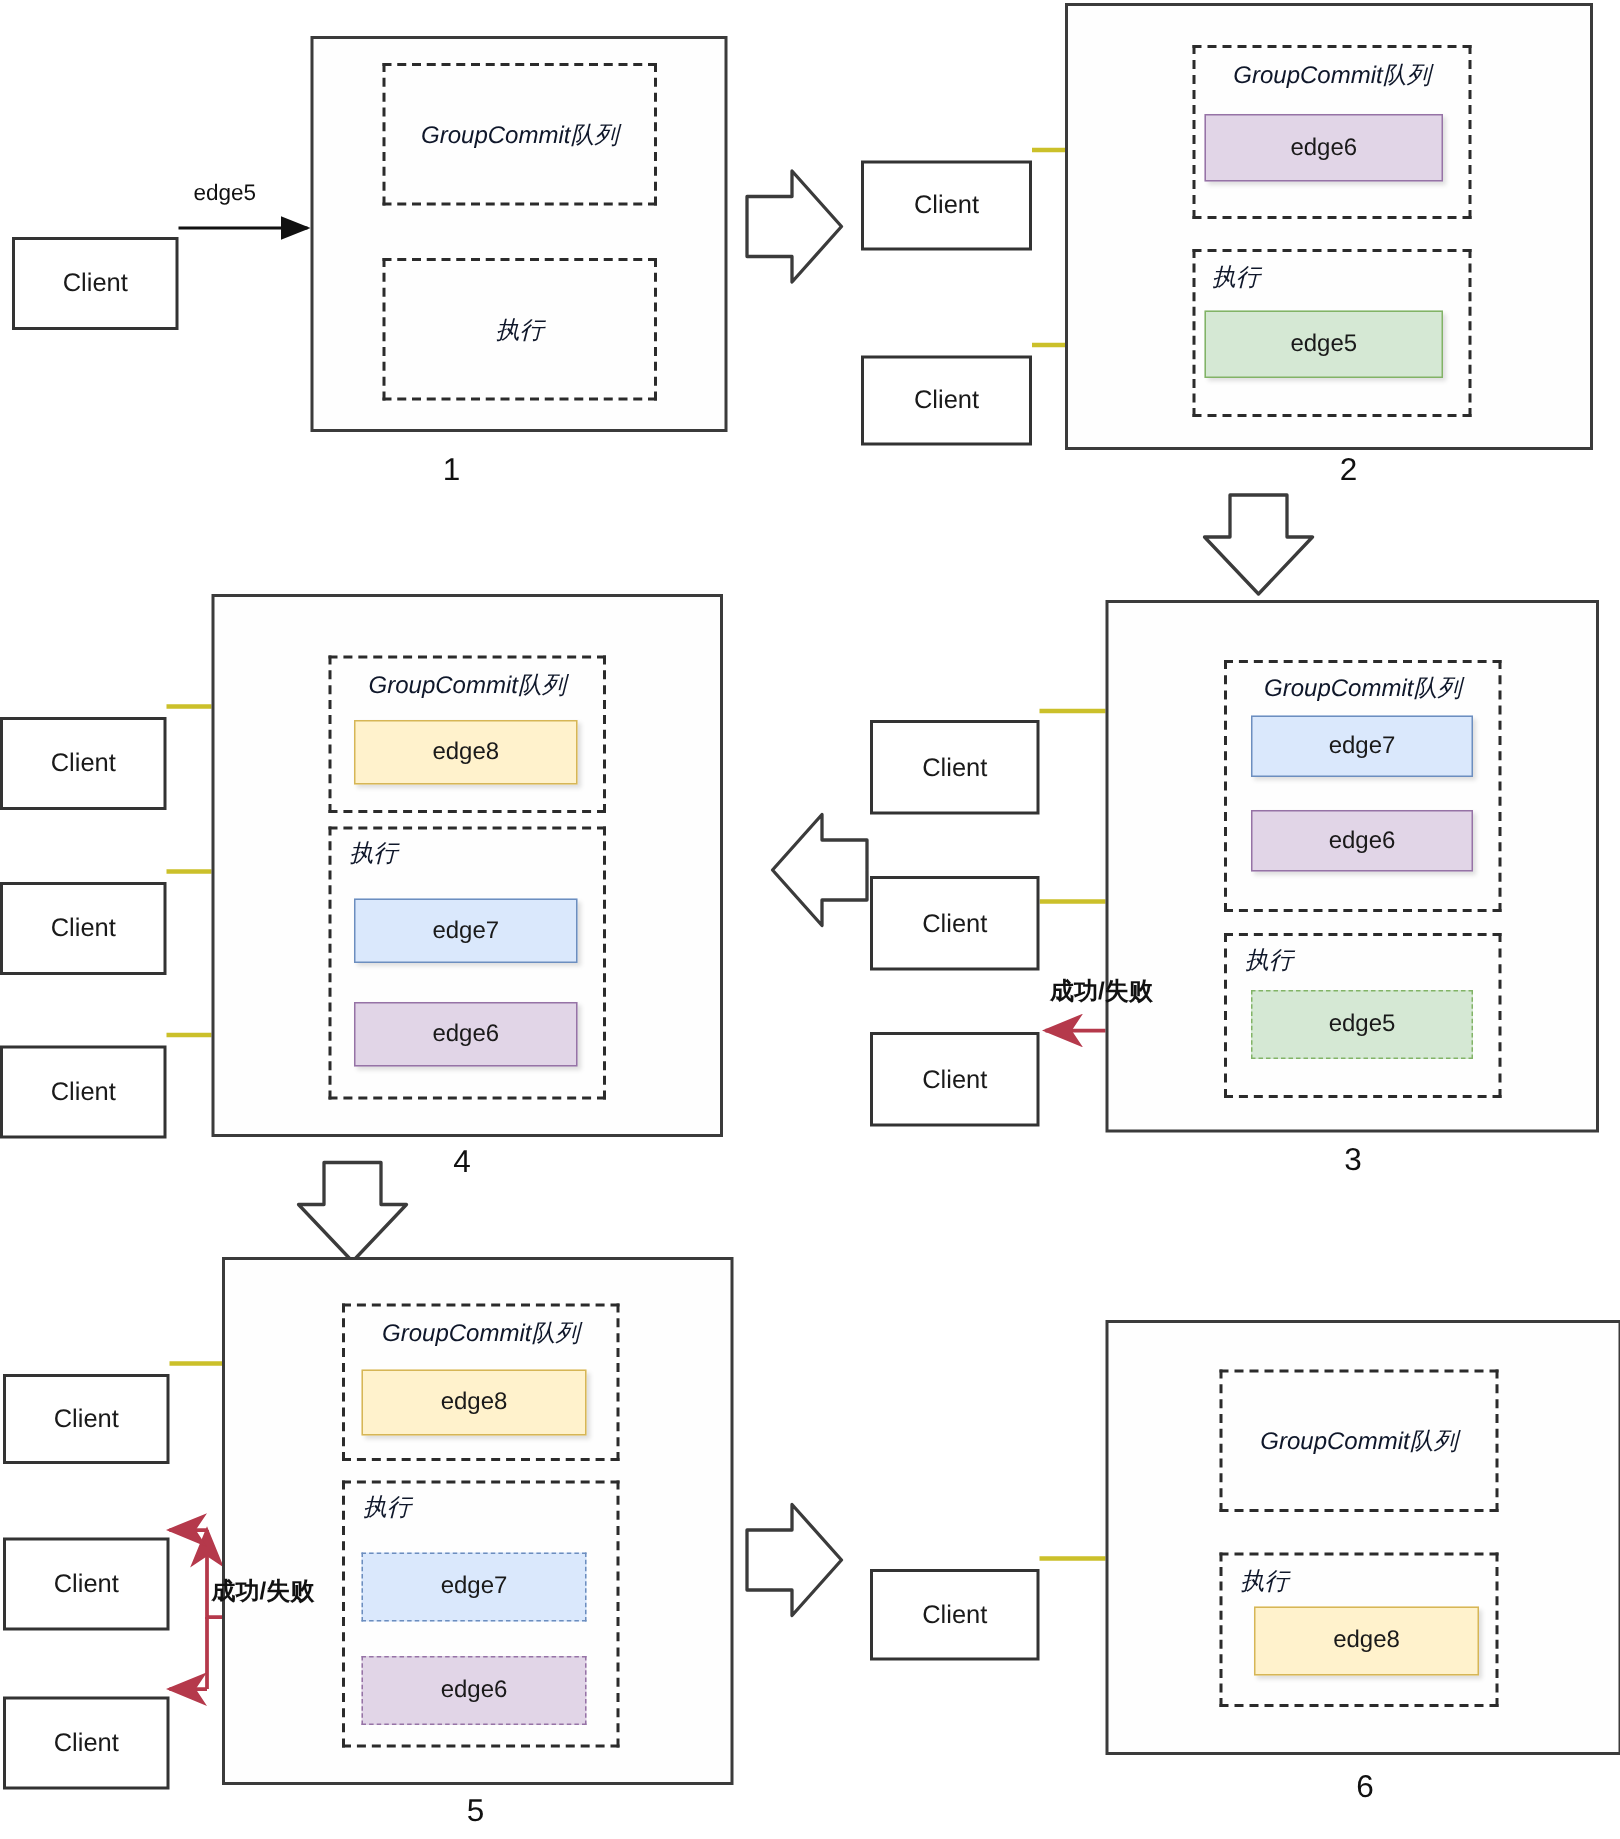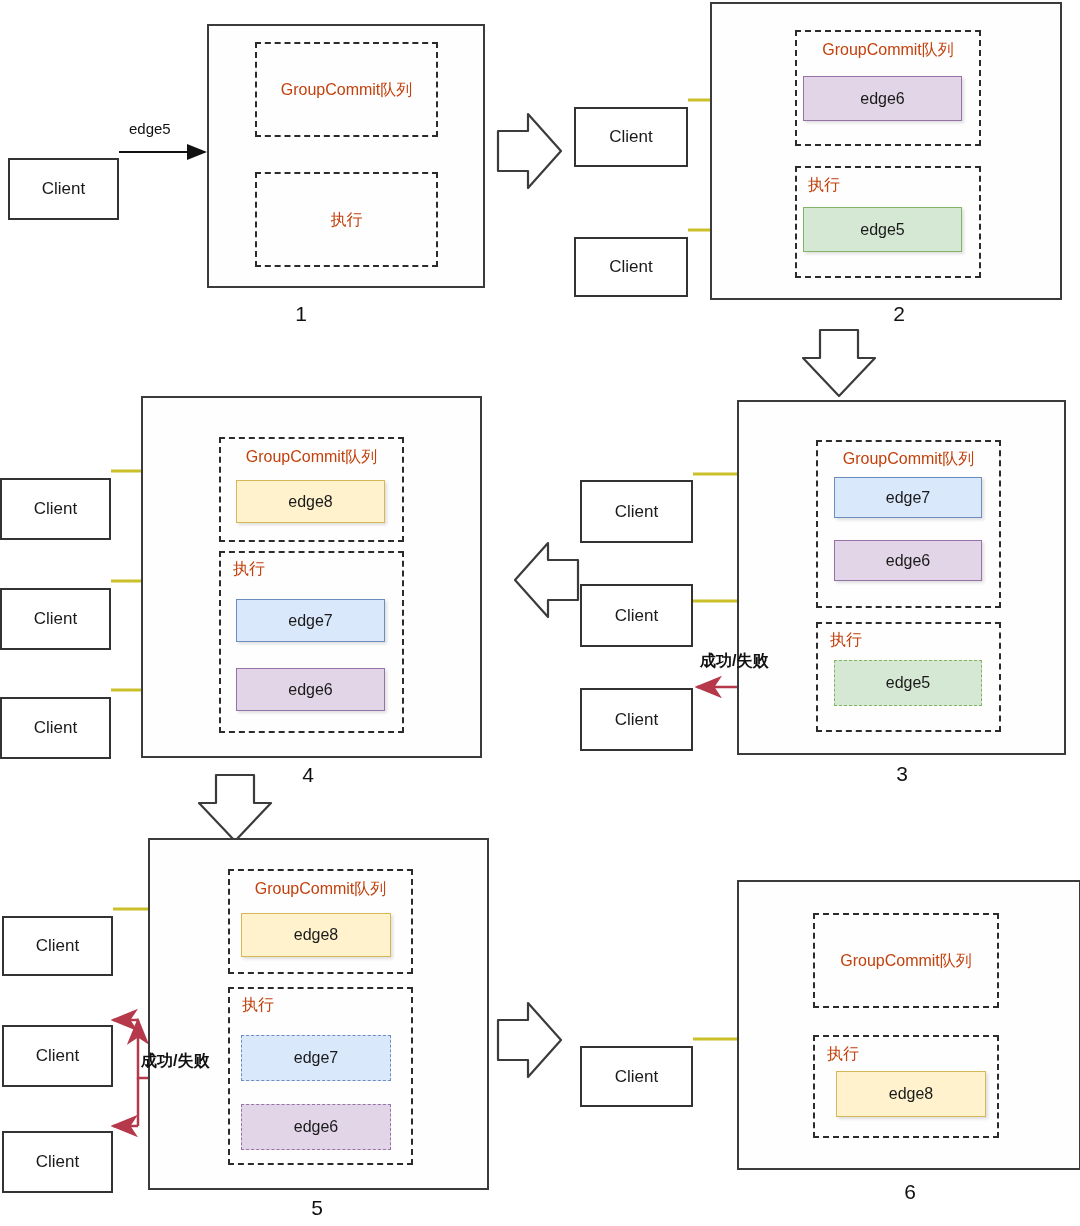--- a/index.html
+++ b/index.html
@@ -37,22 +37,23 @@
   }
   .dash-box {
     position: absolute;
     border: 2px dashed #2b2b2b;
     background: transparent;
     box-sizing: border-box;
   }
   .dash-box-label {
     position: absolute;
     font-size: 16px;
-    color: #c2410c;
+    color: #0f172a;
     white-space: nowrap;
+    font-style: italic;
   }
   .dash-box-label.centered {
     left: 0;
     right: 0;
     text-align: center;
   }
   .edge-box {
     position: absolute;
     box-sizing: border-box;
     display: flex;

